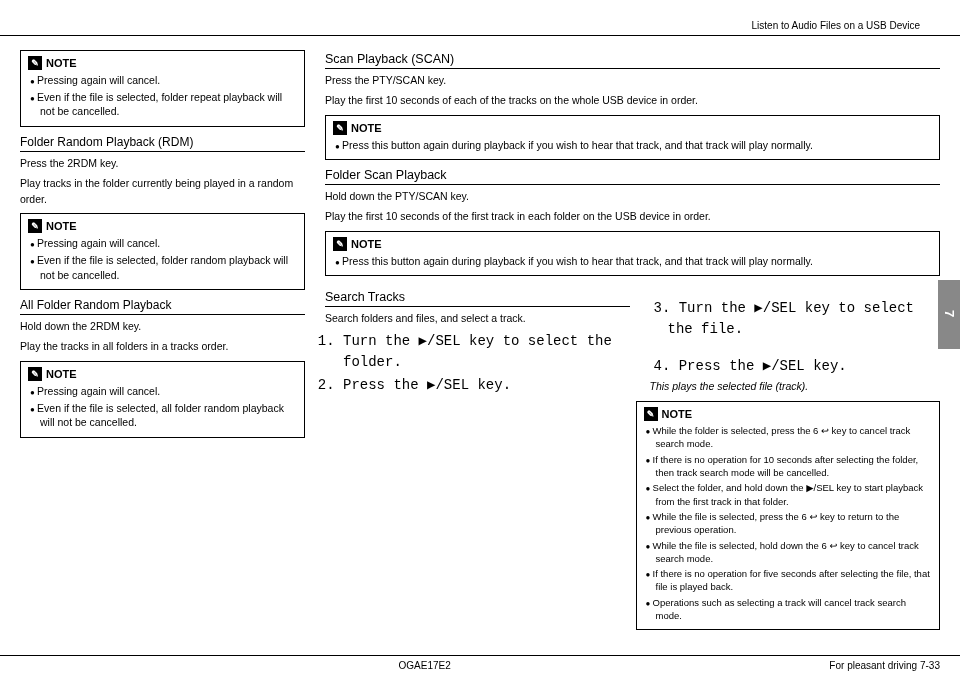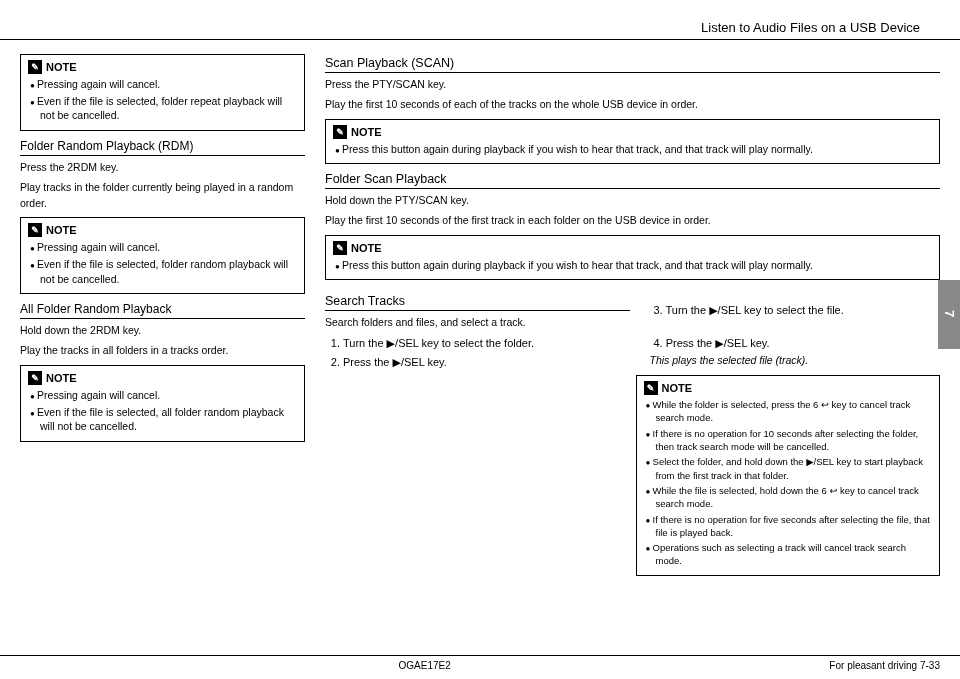--- a/index.html
+++ b/index.html
@@ -14,21 +14,21 @@
     }
     .page {
       width: 960px;
       height: 679px;
       position: relative;
       background: #fff;
       padding: 20px 0 10px 0;
     }
     .top-bar {
       text-align: right;
-      font-size: 13px;
+      font-size: 10px;
       padding-right: 40px;
       margin-bottom: 8px;
       border-bottom: 1px solid #000;
       padding-bottom: 4px;
     }
     .content-area {
       display: flex;
       flex-direction: row;
       padding: 0 20px 0 20px;
       gap: 10px;
@@ -116,22 +116,23 @@
       padding: 0 20px;
       font-size: 10px;
       border-top: 1px solid #000;
       padding-top: 4px;
     }
     .right-col .section-heading {
       font-size: 12.5px;
     }
     .ordered-list {
       padding-left: 18px;
-      font-size: 11px;
+      font-size: 14px;
       line-height: 1.5;
+      font-family: Liberation Mono, monospace;
     }
     .ordered-list li {
       margin-bottom: 2px;
     }
     .indent-text {
       padding-left: 14px;
       font-size: 10.5px;
       line-height: 1.5;
       margin-bottom: 4px;
       font-style: italic;
@@ -252,20 +253,21 @@
 
           <div class="note-box" style="font-size:9.5px;">
             <div class="note-title">
               <span class="note-icon">✎</span>
               <span>NOTE</span>
             </div>
             <ul>
               <li>While the folder is selected, press the 6 ↩ key to cancel track search mode.</li>
               <li>If there is no operation for 10 seconds after selecting the folder, then track search mode will be cancelled.</li>
               <li>Select the folder, and hold down the ▶/SEL key to start playback from the first track in that folder.</li>
+              <li>While the file is selected, press the 6 ↩ key to return to the previous operation.</li>
               <li>While the file is selected, hold down the 6 ↩ key to cancel track search mode.</li>
               <li>If there is no operation for five seconds after selecting the file, that file is played back.</li>
               <li>Operations such as selecting a track will cancel track search mode.</li>
             </ul>
           </div>
         </div>
       </div>
 
     </div>
   </div>

